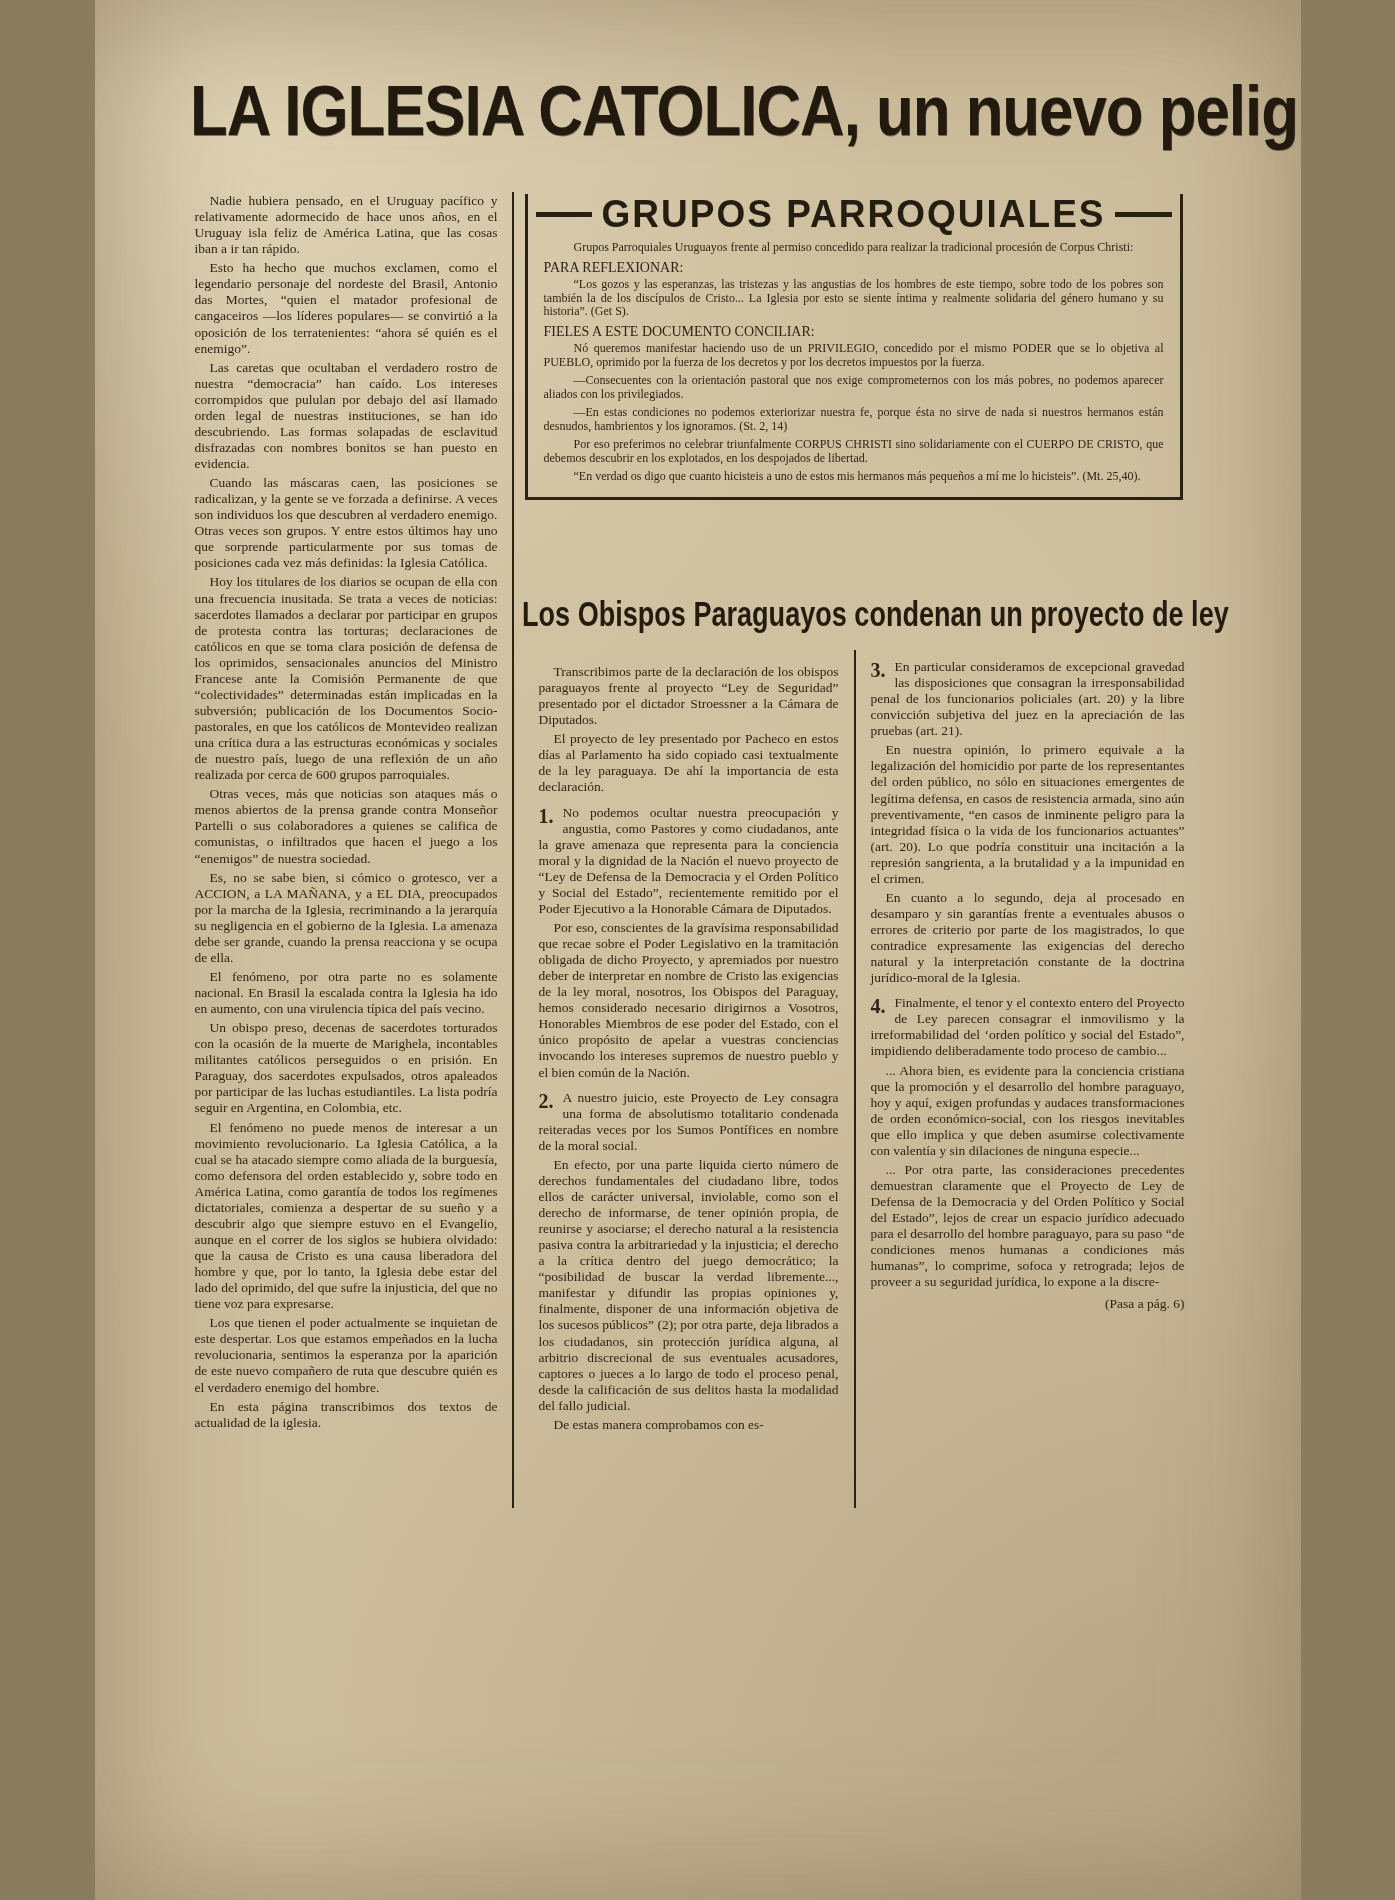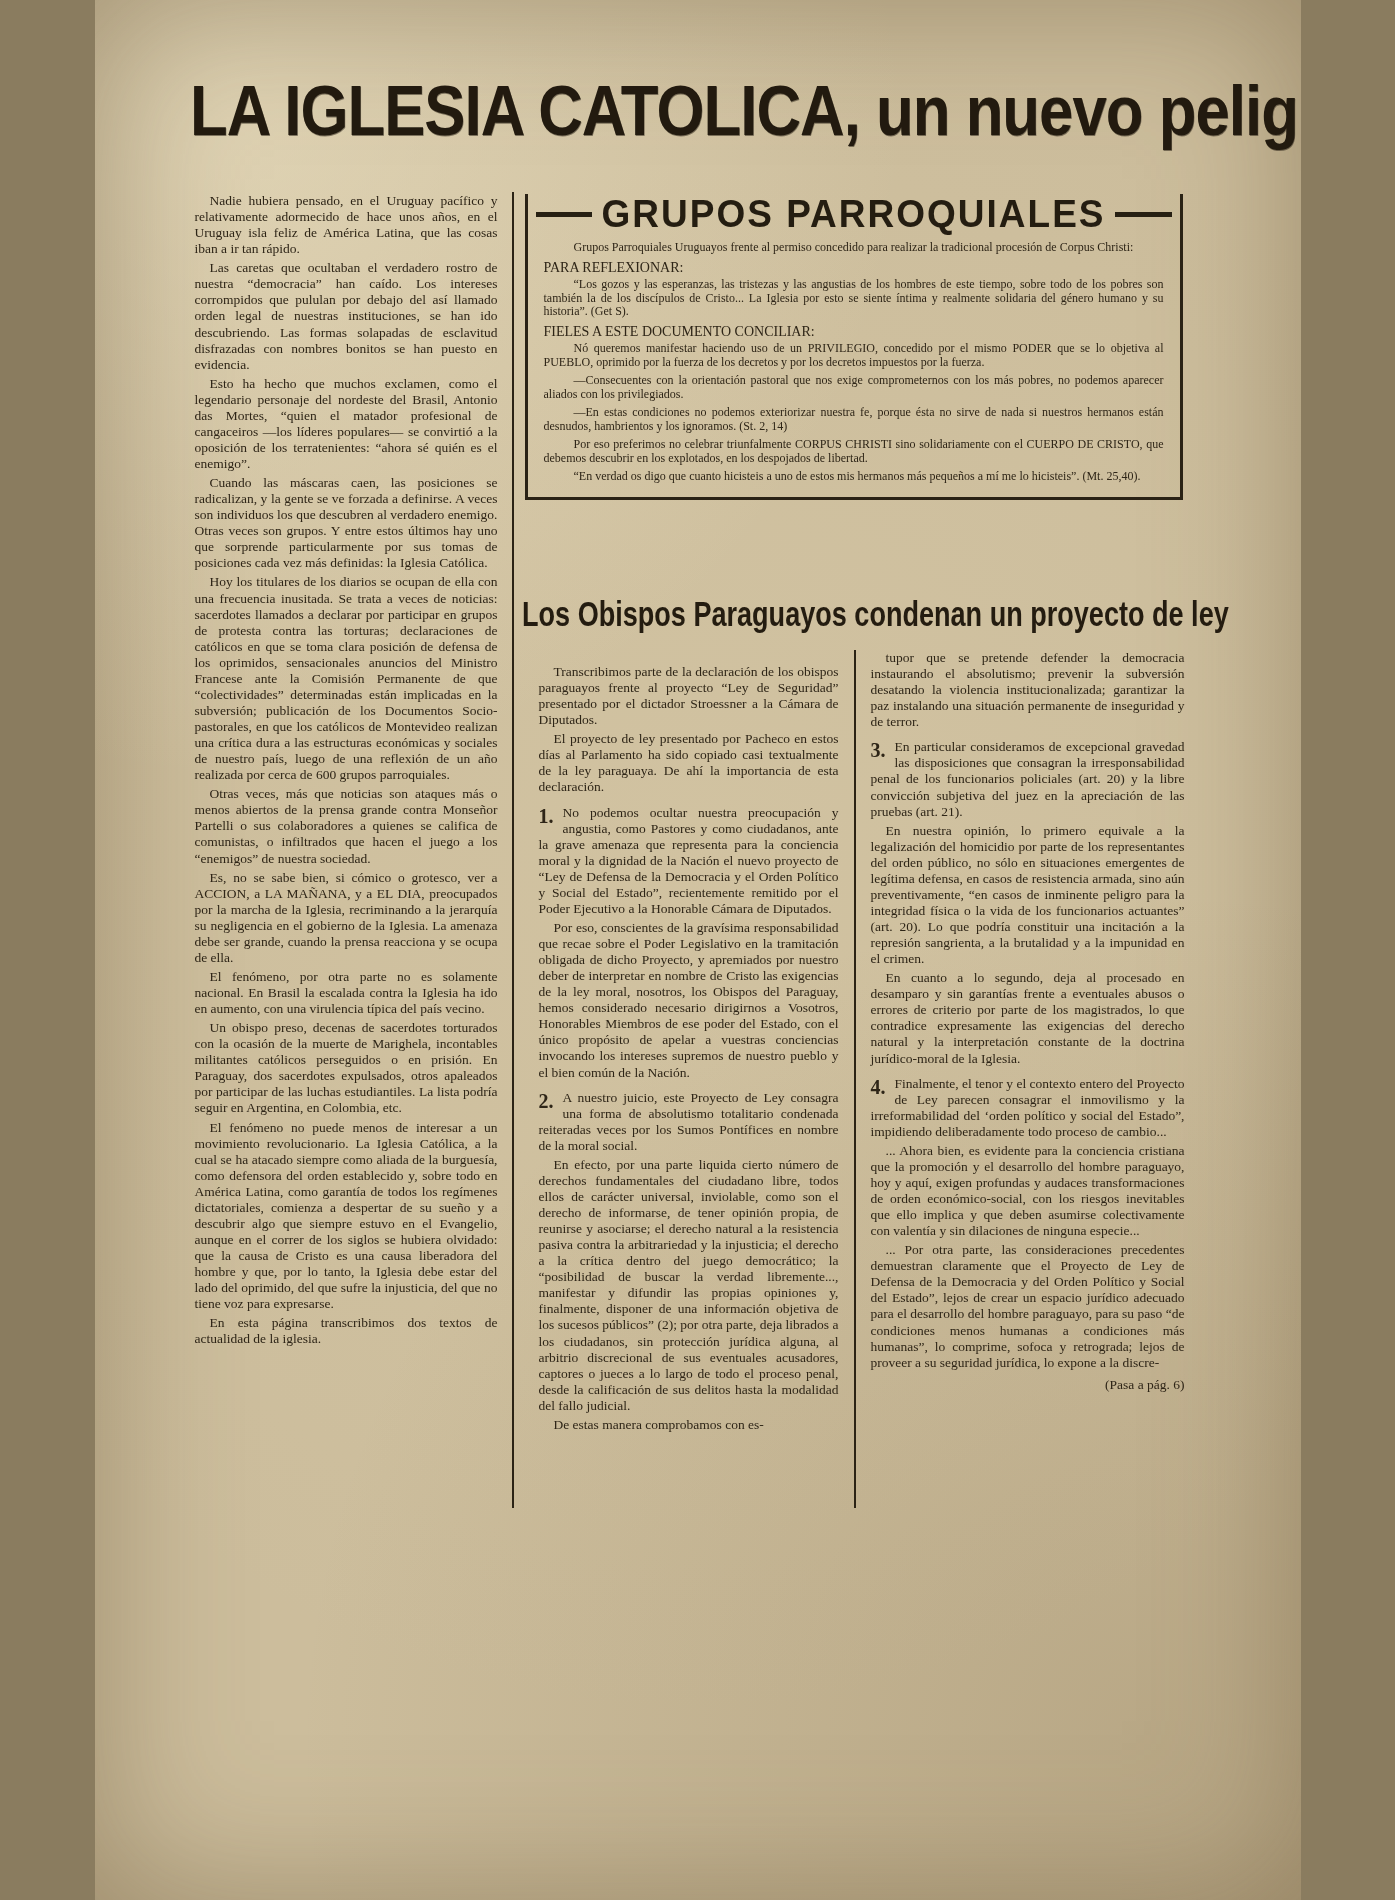--- a/index.html
+++ b/index.html
@@ -106,29 +106,30 @@
 
 <div class="page">
 
   <h1 class="main-title">LA IGLESIA CATOLICA, un nuevo peligro</h1>
 
   <div class="vrule vrule-1"></div>
   <div class="vrule vrule-2"></div>
 
   <div class="col col-left">
     <p class="bp">Nadie hubiera pensado, en el Uruguay pacífico y relativamente adormecido de hace unos años, en el Uruguay isla feliz de América Latina, que las cosas iban a ir tan rápido.</p>
+    <p class="bp">Esto ha hecho que muchos exclamen, como el legendario personaje del nordeste del Brasil, Antonio das Mortes, “quien el matador profesional de cangaceiros —los líderes populares— se convirtió a la oposición de los terratenientes: “ahora sé quién es el enemigo”.</p>
     <p class="bp">Las caretas que ocultaban el verdadero rostro de nuestra “democracia” han caído. Los intereses corrompidos que pululan por debajo del así llamado orden legal de nuestras instituciones, se han ido descubriendo. Las formas solapadas de esclavitud disfrazadas con nombres bonitos se han puesto en evidencia.</p>
-    <p class="bp">Esto ha hecho que muchos exclamen, como el legendario personaje del nordeste del Brasil, Antonio das Mortes, “quien el matador profesional de cangaceiros —los líderes populares— se convirtió a la oposición de los terratenientes: “ahora sé quién es el enemigo”.</p>
     <p class="bp">Cuando las máscaras caen, las posiciones se radicalizan, y la gente se ve forzada a definirse. A veces son individuos los que descubren al verdadero enemigo. Otras veces son grupos. Y entre estos últimos hay uno que sorprende particularmente por sus tomas de posiciones cada vez más definidas: la Iglesia Católica.</p>
     <p class="bp">Hoy los titulares de los diarios se ocupan de ella con una frecuencia inusitada. Se trata a veces de noticias: sacerdotes llamados a declarar por participar en grupos de protesta contra las torturas; declaraciones de católicos en que se toma clara posición de defensa de los oprimidos, sensacionales anuncios del Ministro Francese ante la Comisión Permanente de que “colectividades” determinadas están implicadas en la subversión; publicación de los Documentos Socio-pastorales, en que los católicos de Montevideo realizan una crítica dura a las estructuras económicas y sociales de nuestro país, luego de una reflexión de un año realizada por cerca de 600 grupos parroquiales.</p>
     <p class="bp">Otras veces, más que noticias son ataques más o menos abiertos de la prensa grande contra Monseñor Partelli o sus colaboradores a quienes se califica de comunistas, o infiltrados que hacen el juego a los “enemigos” de nuestra sociedad.</p>
     <p class="bp">Es, no se sabe bien, si cómico o grotesco, ver a ACCION, a LA MAÑANA, y a EL DIA, preocupados por la marcha de la Iglesia, recriminando a la jerarquía su negligencia en el gobierno de la Iglesia. La amenaza debe ser grande, cuando la prensa reacciona y se ocupa de ella.</p>
     <p class="bp">El fenómeno, por otra parte no es solamente nacional. En Brasil la escalada contra la Iglesia ha ido en aumento, con una virulencia típica del país vecino.</p>
     <p class="bp">Un obispo preso, decenas de sacerdotes torturados con la ocasión de la muerte de Marighela, incontables militantes católicos perseguidos o en prisión. En Paraguay, dos sacerdotes expulsados, otros apaleados por participar de las luchas estudiantiles. La lista podría seguir en Argentina, en Colombia, etc.</p>
     <p class="bp">El fenómeno no puede menos de interesar a un movimiento revolucionario. La Iglesia Católica, a la cual se ha atacado siempre como aliada de la burguesía, como defensora del orden establecido y, sobre todo en América Latina, como garantía de todos los regímenes dictatoriales, comienza a despertar de su sueño y a descubrir algo que siempre estuvo en el Evangelio, aunque en el correr de los siglos se hubiera olvidado: que la causa de Cristo es una causa liberadora del hombre y que, por lo tanto, la Iglesia debe estar del lado del oprimido, del que sufre la injusticia, del que no tiene voz para expresarse.</p>
+    <p class="bp">Los que tienen el poder actualmente se inquietan de este despertar. Los que estamos empeñados en la lucha revolucionaria, sentimos la esperanza por la aparición de este nuevo compañero de ruta que descubre quién es el verdadero enemigo del hombre.</p>
     <p class="bp">En esta página transcribimos dos textos de actualidad de la iglesia.</p>
   </div>
 
   <div class="box">
     <div class="box-title-row">
       <span class="bar"></span>
       <span class="box-title">GRUPOS PARROQUIALES</span>
       <span class="bar"></span>
     </div>
     <p class="bp">Grupos Parroquiales Uruguayos frente al permiso concedido para realizar la tradicional procesión de Corpus Christi:</p>
@@ -152,21 +153,20 @@
     </p>
     <p class="bp">Por eso, conscientes de la gravísima responsabilidad que recae sobre el Poder Legislativo en la tramitación obligada de dicho Proyecto, y apremiados por nuestro deber de interpretar en nombre de Cristo las exigencias de la ley moral, nosotros, los Obispos del Paraguay, hemos considerado necesario dirigirnos a Vosotros, Honorables Miembros de ese poder del Estado, con el único propósito de apelar a vuestras conciencias invocando los intereses supremos de nuestro pueblo y el bien común de la Nación.</p>
     <p class="bp numbered">
       <span class="bignum">2.</span><span>A nuestro juicio, este Proyecto de Ley consagra una forma de absolutismo totalitario condenada reiteradas veces por los Sumos Pontífices en nombre de la moral social.</span>
     </p>
     <p class="bp">En efecto, por una parte liquida cierto número de derechos fundamentales del ciudadano libre, todos ellos de carácter universal, inviolable, como son el derecho de informarse, de tener opinión propia, de reunirse y asociarse; el derecho natural a la resistencia pasiva contra la arbitrariedad y la injusticia; el derecho a la crítica dentro del juego democrático; la “posibilidad de buscar la verdad libremente..., manifestar y difundir las propias opiniones y, finalmente, disponer de una información objetiva de los sucesos públicos” (2); por otra parte, deja librados a los ciudadanos, sin protección jurídica alguna, al arbitrio discrecional de sus eventuales acusadores, captores o jueces a lo largo de todo el proceso penal, desde la calificación de sus delitos hasta la modalidad del fallo judicial.</p>
     <p class="bp">De estas manera comprobamos con es-</p>
   </div>
 
   <div class="col col-right">
-    <p class="bp">tupor que se pretende defender la democracia instaurando el absolutismo; prevenir la subversión desatando la violencia institucionalizada; garantizar la paz instalando una situación permanente de inseguridad y de terror.</p>
     <p class="bp numbered">
       <span class="bignum">3.</span><span>En particular consideramos de excepcional gravedad las disposiciones que consagran la irresponsabilidad penal de los funcionarios policiales (art. 20) y la libre convicción subjetiva del juez en la apreciación de las pruebas (art. 21).</span>
     </p>
     <p class="bp">En nuestra opinión, lo primero equivale a la legalización del homicidio por parte de los representantes del orden público, no sólo en situaciones emergentes de legítima defensa, en casos de resistencia armada, sino aún preventivamente, “en casos de inminente peligro para la integridad física o la vida de los funcionarios actuantes” (art. 20). Lo que podría constituir una incitación a la represión sangrienta, a la brutalidad y a la impunidad en el crimen.</p>
     <p class="bp">En cuanto a lo segundo, deja al procesado en desamparo y sin garantías frente a eventuales abusos o errores de criterio por parte de los magistrados, lo que contradice expresamente las exigencias del derecho natural y la interpretación constante de la doctrina jurídico-moral de la Iglesia.</p>
     <p class="bp numbered">
       <span class="bignum">4.</span><span>Finalmente, el tenor y el contexto entero del Proyecto de Ley parecen consagrar el inmovilismo y la irreformabilidad del ‘orden político y social del Estado”, impidiendo deliberadamente todo proceso de cambio...</span>
     </p>
     <p class="bp">... Ahora bien, es evidente para la conciencia cristiana que la promoción y el desarrollo del hombre paraguayo, hoy y aquí, exigen profundas y audaces transformaciones de orden económico-social, con los riesgos inevitables que ello implica y que deben asumirse colectivamente con valentía y sin dilaciones de ninguna especie...</p>
     <p class="bp">... Por otra parte, las consideraciones precedentes demuestran claramente que el Proyecto de Ley de Defensa de la Democracia y del Orden Político y Social del Estado”, lejos de crear un espacio jurídico adecuado para el desarrollo del hombre paraguayo, para su paso “de condiciones menos humanas a condiciones más humanas”, lo comprime, sofoca y retrograda; lejos de proveer a su seguridad jurídica, lo expone a la discre-</p>

